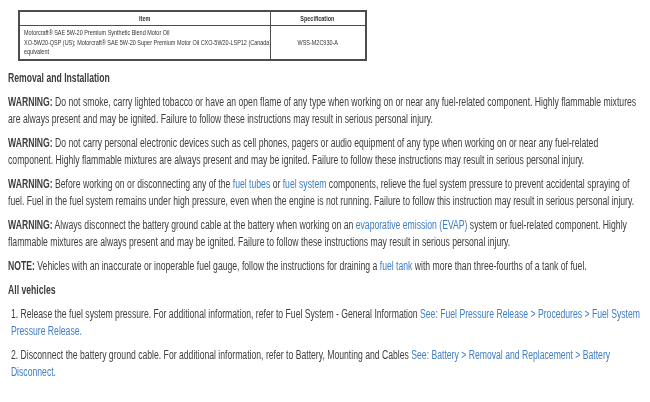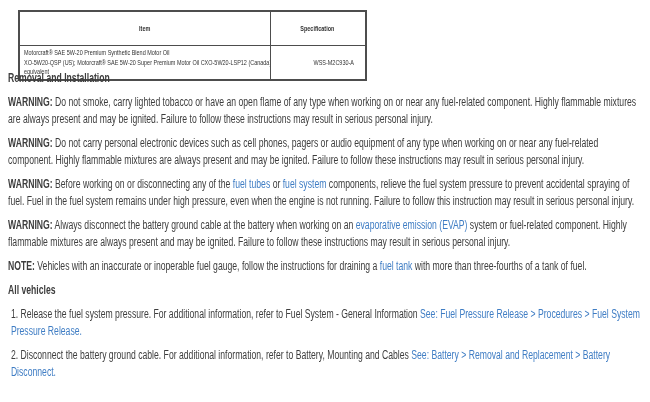--- a/index.html
+++ b/index.html
@@ -14,26 +14,26 @@
   .page{position:relative;width:650px;height:402px;background:var(--bg);overflow:hidden;}
 
   
   .title-clip{position:absolute;left:18px;top:0;width:347px;height:4px;overflow:hidden;text-align:center;}
   .title-clip span{display:inline-block;font-weight:bold;font-size:13px;line-height:14px;margin-top:-10px;color:#333;}
 
   
   .mat-table{position:absolute;left:18px;top:10px;width:347px;border-collapse:collapse;table-layout:fixed;
              border:2px solid var(--border);}
   .mat-table th,.mat-table td{border:1px solid var(--border);font-size:7.5px;color:#333;overflow:hidden;}
-  .mat-table th{font-weight:bold;text-align:center;padding:12px 2px;}
+  .mat-table th{font-weight:bold;text-align:center;padding:2px 2px;}
   .mat-table td{padding:2px 4px;vertical-align:middle;margin-left:8px;}
   .col-item{width:251px;}
   .col-spec{width:96px;}
   .cond{display:inline-block;transform:scaleX(0.73);transform-origin:0 50%;white-space:nowrap;line-height:1.25;}
-  .spec-cell{text-align:right;}
+  .spec-cell{text-align:center;}
   .spec-cell .cond{transform-origin:50% 50%;}
 
   
   .content{position:absolute;left:8px;top:70px;width:881px;transform:scaleX(0.72);transform-origin:0 0;}
   .block{font-size:12px;line-height:17px;color:var(--text);margin:0 0 7px 0;}
   .block.step{padding-left:4px;}
   .seg-b{font-weight:bold;}
   .seg-l{color:var(--link);cursor:pointer;}
 </style>
 </head>

